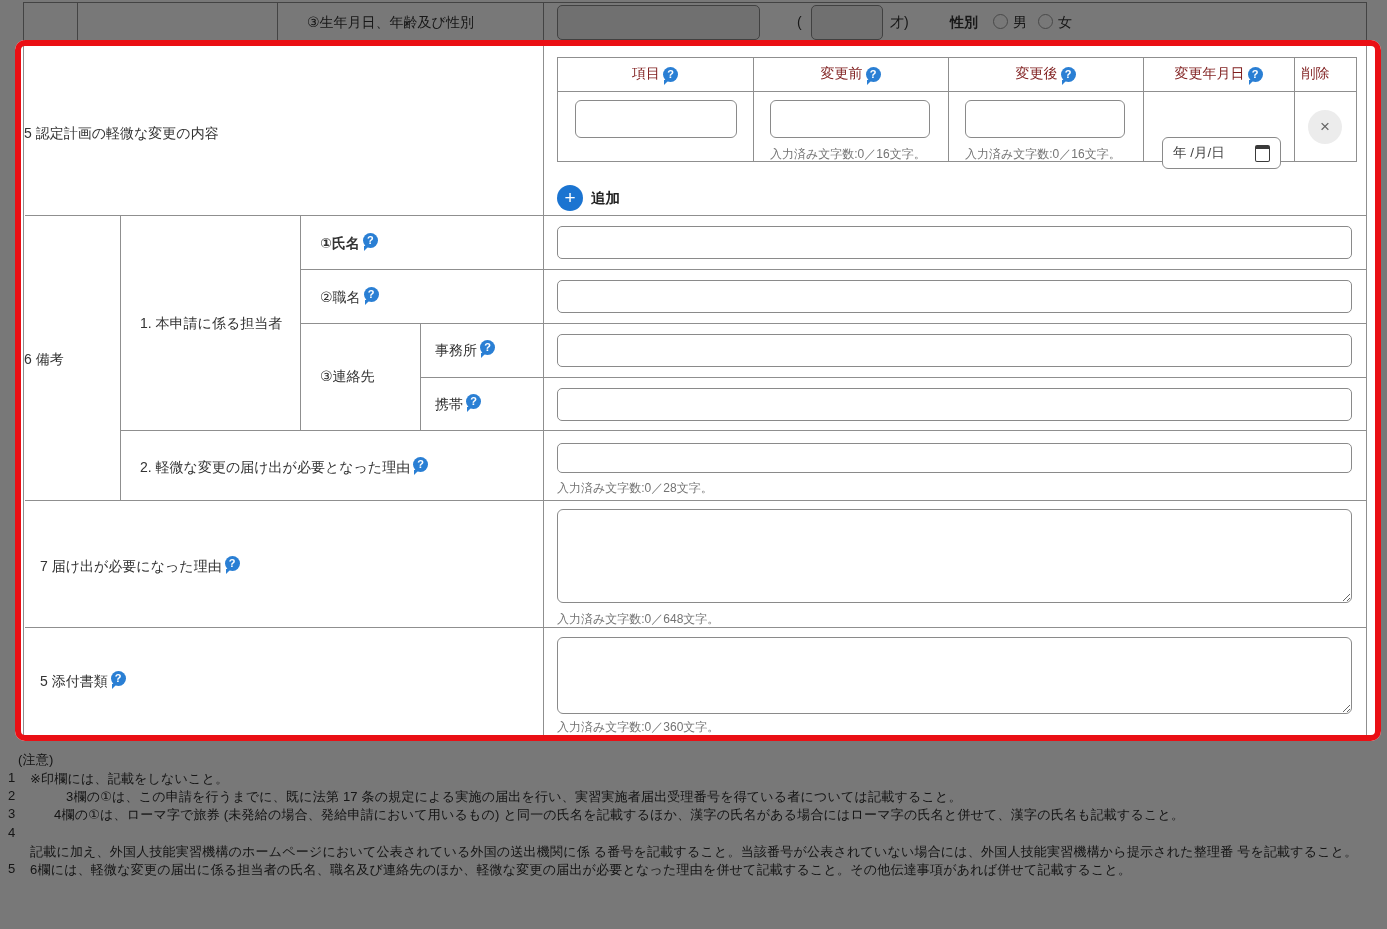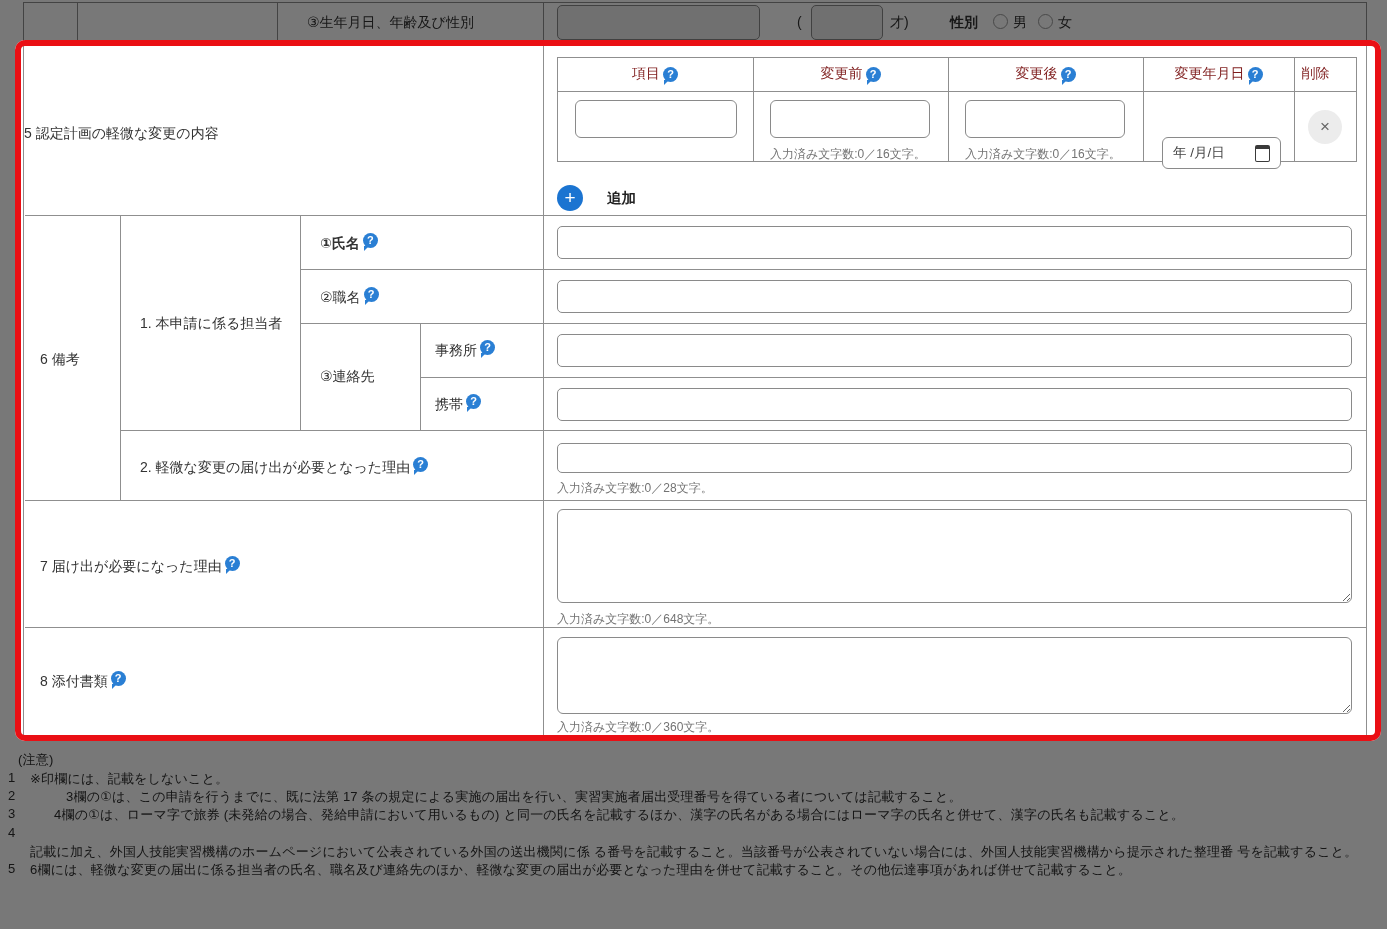--- a/index.html
+++ b/index.html
@@ -30,21 +30,21 @@
   
   .date{position:absolute;border:1px solid #8a8a8a;border-radius:6px;background:#fff;box-sizing:border-box;
         display:flex;align-items:center;justify-content:space-between;padding:0 10px;font-size:13.5px;color:#444;cursor:text;}
   .cal{display:inline-block;width:13px;height:12px;border:1.6px solid #3a3a3a;border-top:4.5px solid #3a3a3a;
        border-radius:2px;}
   
   .del{position:absolute;width:34px;height:34px;border-radius:50%;background:#ececec;border:none;
        color:#666;font-size:17px;line-height:34px;text-align:center;padding:0;cursor:pointer;font-family:inherit;}
   .del::before{content:"×";}
   
-  .addbtn{position:absolute;display:flex;align-items:center;gap:24px;background:none;border:none;
+  .addbtn{position:absolute;display:flex;align-items:center;gap:8px;background:none;border:none;
           padding:0;cursor:pointer;font-family:inherit;}
   .plus{width:26px;height:26px;border-radius:50%;background:#1b74d1;color:#fff;font-size:19px;
         line-height:25px;text-align:center;}
   .plus::before{content:"+";}
   .addtxt{font-size:14.5px;font-weight:bold;color:#222;}
   
   .radio{position:absolute;width:15px;height:15px;border:1px solid #9a9a9a;border-radius:50%;
          background:#fff;box-sizing:border-box;}
   
   .note-num{position:absolute;font-size:13px;color:#2e2e2e;white-space:nowrap;}
@@ -126,21 +126,21 @@
     <span>年 /月/日</span>
     <span class="cal"></span>
   </div>
   <button class="del" style="left:1308px;top:110px;"></button>
 
   <button class="addbtn" style="left:557px;top:185px;">
     <span class="plus"></span>
     <span class="addtxt">追加</span>
   </button>
 
-  <span class="lbl" style="left:40px;top:350px;text-align:right;">6 備考</span>
+  <span class="lbl" style="left:24px;top:350px;text-align:right;">6 備考</span>
   <span class="lbl" style="left:140px;top:314px;">1. 本申請に係る担当者</span>
 
   <span class="lbl" style="left:320px;top:233px;font-weight:bold;"><span>①氏名</span><span class="help"></span></span>
   <input class="txt" style="left: 557px; top: 226px; width: 795px; height: 33px;">
 
   <span class="lbl" style="left:320px;top:287px;"><span>②職名</span><span class="help"></span></span>
   <input class="txt" style="left: 557px; top: 280px; width: 795px; height: 33px;">
 
   <span class="lbl" style="left:320px;top:367px;">③連絡先</span>
 
@@ -151,21 +151,21 @@
   <input class="txt" style="left: 557px; top: 388px; width: 795px; height: 33px;">
 
   <span class="lbl" style="left:140px;top:457px;"><span>2. 軽微な変更の届け出が必要となった理由</span><span class="help"></span></span>
   <input class="txt" style="left: 557px; top: 443px; width: 795px; height: 30px;">
   <span class="cnt" style="left:557px;top:480px;">入力済み文字数:0／28文字。</span>
 
   <span class="lbl" style="left:40px;top:556px;"><span>7 届け出が必要になった理由</span><span class="help"></span></span>
   <textarea class="ta" style="left: 557px; top: 509px; width: 795px; height: 94px;"></textarea>
   <span class="cnt" style="left:557px;top:611px;">入力済み文字数:0／648文字。</span>
 
-  <span class="lbl" style="left:40px;top:671px;"><span>8 添付書類</span><span class="help"></span></span>
+  <span class="lbl" style="left:40px;top:671px;"><span>5 添付書類</span><span class="help"></span></span>
   <textarea class="ta" style="left: 557px; top: 637px; width: 795px; height: 77px;"></textarea>
   <span class="cnt" style="left:557px;top:719px;">入力済み文字数:0／360文字。</span>
 
   <span class="note-txt" style="left:18px;top:751px;">(注意)</span>
   <span class="note-num" style="left:8px;top:770px;">1</span>
   <span class="note-txt" style="left:30px;top:770px;">※印欄には、記載をしないこと。</span>
   <span class="note-num" style="left:8px;top:788px;">2</span>
   <span class="note-txt" style="left:30px;top:788px;margin-left:36px;">3欄の①は、この申請を行うまでに、既に法第 17 条の規定による実施の届出を行い、実習実施者届出受理番号を得ている者については記載すること。</span>
   <span class="note-num" style="left:8px;top:806px;">3</span>
   <span class="note-txt" style="left:30px;top:806px;margin-left:24px;">4欄の①は、ローマ字で旅券 (未発給の場合、発給申請において用いるもの) と同一の氏名を記載するほか、漢字の氏名がある場合にはローマ字の氏名と併せて、漢字の氏名も記載すること。</span>

